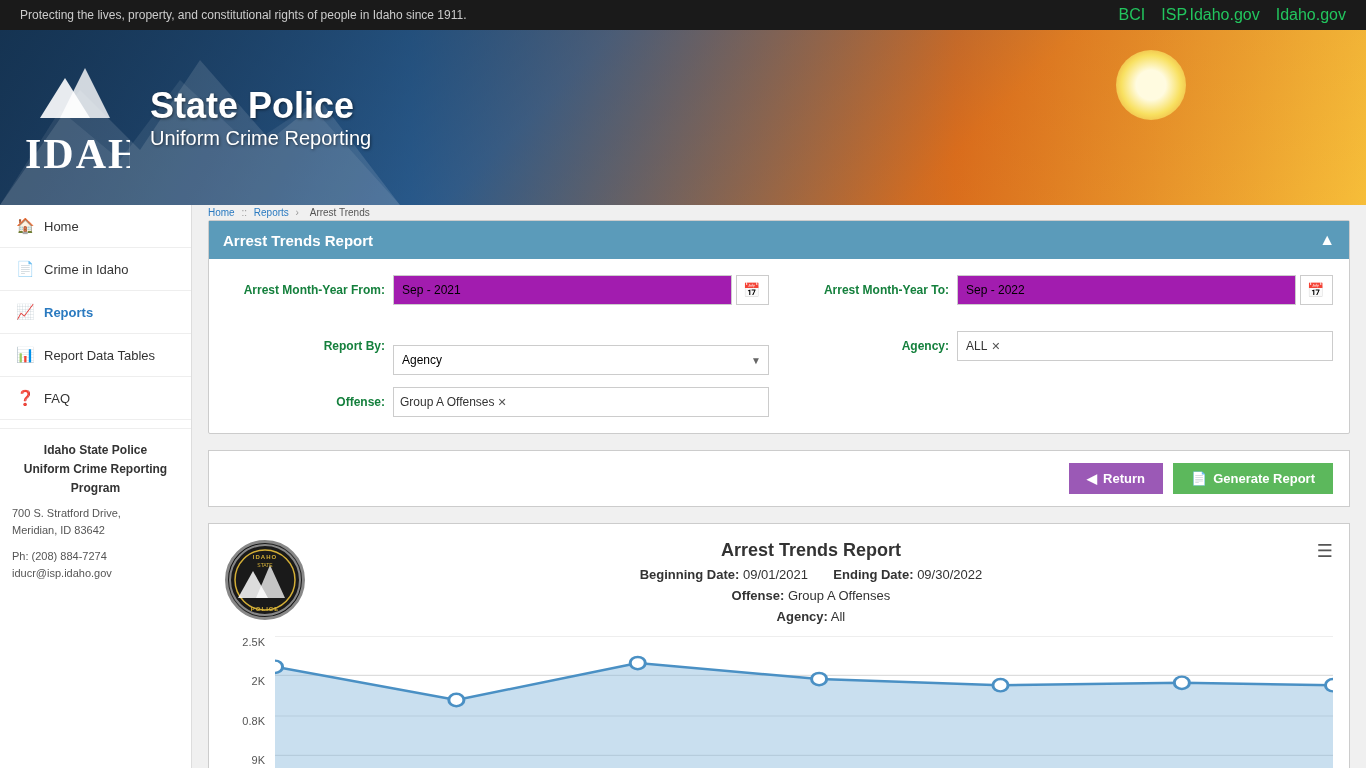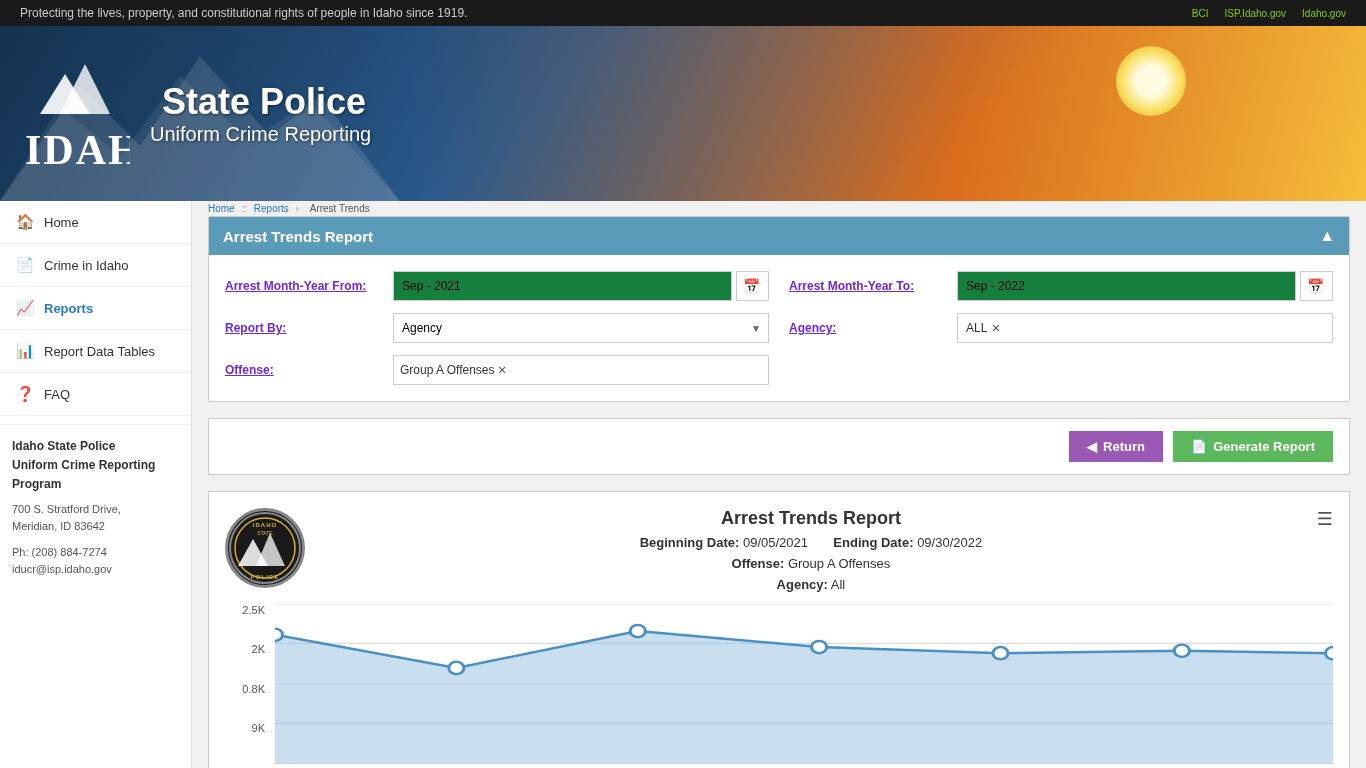--- a/index.html
+++ b/index.html
@@ -9,21 +9,21 @@
     .top-bar {
       background: #1a1a1a;
       color: #ccc;
       font-size: 12px;
       padding: 6px 20px;
       display: flex;
       justify-content: space-between;
       align-items: center;
     }
     .top-bar-links { display: flex; gap: 16px; }
-    .top-bar-links a { color: #84cc16; text-decoration: none; font-size: 10px; }
+    .top-bar-links a { color: #22c55e; text-decoration: none; font-size: 16px; }
 
     
     .site-header {
       position: relative;
       height: 175px;
       overflow: hidden;
       background: linear-gradient(to right, #1a3a5c 0%, #2a6496 30%, #e07020 70%, #f8c040 100%);
     }
     .header-overlay {
       position: absolute;
@@ -60,21 +60,20 @@
       flex-direction: column;
       align-items: center;
     }
     .header-title {
       color: #fff;
     }
     .header-title h1 {
       font-size: 36px;
       font-weight: bold;
       text-shadow: 1px 1px 3px rgba(0,0,0,0.5);
-      margin-left: 12px;
     }
     .header-title h2 {
       font-size: 20px;
       font-weight: normal;
       text-shadow: 1px 1px 3px rgba(0,0,0,0.5);
     }
 
     
     .layout {
       display: flex;
@@ -102,21 +101,21 @@
     .sidebar-nav li a.active { color: #2a7ac0; font-weight: bold; }
     .sidebar-nav li a .nav-icon { width: 18px; text-align: center; font-size: 15px; }
     .sidebar-info {
       padding: 12px;
       font-size: 11px;
       color: #555;
       line-height: 1.6;
       border-top: 1px solid #eee;
       margin-top: 8px;
     }
-    .sidebar-info .org-name { font-weight: bold; font-size: 12px; color: #333; }
+    .sidebar-info .org-name { font-weight: bold; font-size: 12px; text-align: center; color: #333; }
 
     
     .main-content {
       flex: 1;
       padding: 0;
       background: #f0f0f0;
     }
 
     
     .breadcrumb {
@@ -164,50 +163,51 @@
       gap: 12px 20px;
     }
     .form-row {
       display: flex;
       align-items: center;
       gap: 8px;
     }
     .form-label {
       font-size: 12px;
       font-weight: bold;
-      color: #6d28d9;
+      color: #15803d;
       white-space: nowrap;
       min-width: 160px;
-      text-decoration: underline;
+      text-align: right;
     }
     .form-input-wrap {
       display: flex;
       align-items: center;
       gap: 4px;
       flex: 1;
     }
     .form-input {
       border: 1px solid #ccc;
       padding: 5px 8px;
       font-size: 12px;
       flex: 1;
       height: 30px;
-      background: #15803d;
+      background: #a21caf;
     }
     .cal-btn {
       background: #fff;
       border: 1px solid #ccc;
       padding: 4px 7px;
       cursor: pointer;
       height: 30px;
       font-size: 14px;
     }
     .select-wrap {
       position: relative;
       flex: 1;
+      margin-top: 28px;
     }
     .form-select {
       border: 1px solid #ccc;
       padding: 5px 8px;
       font-size: 12px;
       width: 100%;
       height: 30px;
       background: #fff;
       appearance: none;
       cursor: pointer;
@@ -367,21 +367,21 @@
     }
     svg.line-chart {
       width: 100%;
       height: 100%;
     }
   </style>
 </head>
 <body>
 
 <div class="top-bar">
-  <span>Protecting the lives, property, and constitutional rights of people in Idaho since 1919.</span>
+  <span>Protecting the lives, property, and constitutional rights of people in Idaho since 1911.</span>
   <div class="top-bar-links">
     <a href="#">BCI</a>
     <a href="#">ISP.Idaho.gov</a>
     <a href="#">Idaho.gov</a>
   </div>
 </div>
 
 <header class="site-header">
   <div class="header-overlay"></div>
 
@@ -550,21 +550,21 @@
             <text x="37" y="68" font-family="Arial" font-size="6" font-weight="bold" fill="#d4af37" text-anchor="middle" letter-spacing="1">POLICE</text>
             <text x="37" y="16" font-family="Arial" font-size="6" font-weight="bold" fill="#d4af37" text-anchor="middle" letter-spacing="1">IDAHO</text>
             <text x="37" y="24" font-family="Arial" font-size="5" fill="#d4af37" text-anchor="middle">STATE</text>
           </svg>
         </div>
 
         <div class="report-title-block">
           <div class="report-main-title">Arrest Trends Report</div>
           <div class="report-dates">
             <strong>Beginning Date:</strong>
-            <span>09/05/2021</span>
+            <span>09/01/2021</span>
             &nbsp;&nbsp;&nbsp;&nbsp;&nbsp;
             <strong>Ending Date:</strong>
             <span>09/30/2022</span>
           </div>
           <div class="report-meta">
             <strong>Offense:</strong> <span>Group A Offenses</span>
           </div>
           <div class="report-meta">
             <strong>Agency:</strong> <span>All</span>
           </div>

